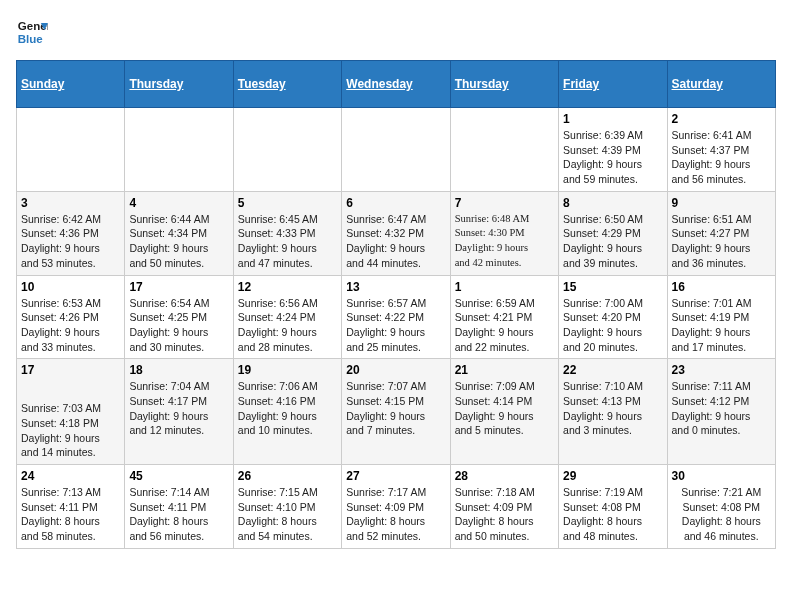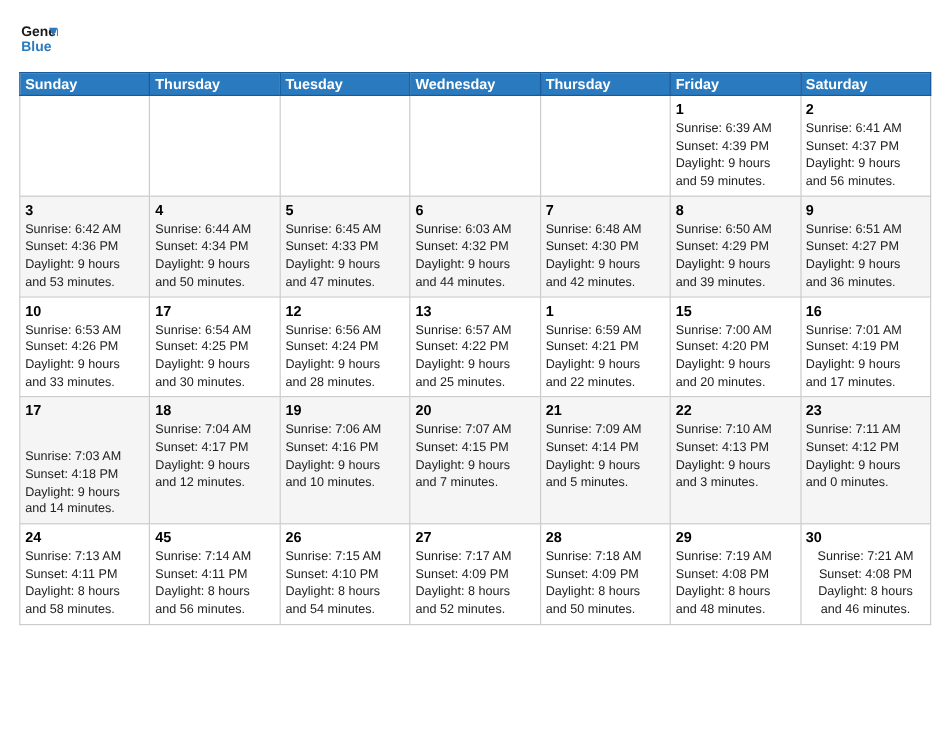--- a/index.html
+++ b/index.html
@@ -38,25 +38,26 @@
       color: #444;
     }
     .calendar {
       width: 100%;
       border-collapse: collapse;
       font-size: 11px;
     }
     .calendar th {
       background: #2a7abf;
       color: #fff;
-      padding: 2px 4px;
+      padding: 16px 4px;
       text-align: left;
       font-size: 12px;
       font-weight: bold;
       border: 1px solid #1a5a9a;
+      text-decoration: underline;
     }
     .calendar td {
       border: 1px solid #ccc;
       vertical-align: top;
       padding: 4px;
       width: 108px;
       min-height: 80px;
       background: #fff;
     }
     .calendar tr:nth-child(even) td {
@@ -144,28 +145,28 @@
         </td>
         <td>
           <div class="day-num">5</div>
           <div class="day-info" style="white-space: pre-line;">Sunrise: 6:45 AM
 Sunset: 4:33 PM
 Daylight: 9 hours
 and 47 minutes.</div>
         </td>
         <td>
           <div class="day-num">6</div>
-          <div class="day-info" style="white-space: pre-line;">Sunrise: 6:03 AM
+          <div class="day-info" style="white-space: pre-line;">Sunrise: 6:47 AM
 Sunset: 4:32 PM
 Daylight: 9 hours
 and 44 minutes.</div>
         </td>
         <td>
           <div class="day-num">7</div>
-          <div class="day-info" style="white-space: pre-line;">Sunrise: 6:48 AM
+          <div class="day-info" style="white-space: pre-line; font-family: Liberation Serif, serif;">Sunrise: 6:48 AM
 Sunset: 4:30 PM
 Daylight: 9 hours
 and 42 minutes.</div>
         </td>
         <td>
           <div class="day-num">8</div>
           <div class="day-info" style="white-space: pre-line;">Sunrise: 6:50 AM
 Sunset: 4:29 PM
 Daylight: 9 hours
 and 39 minutes.</div>

